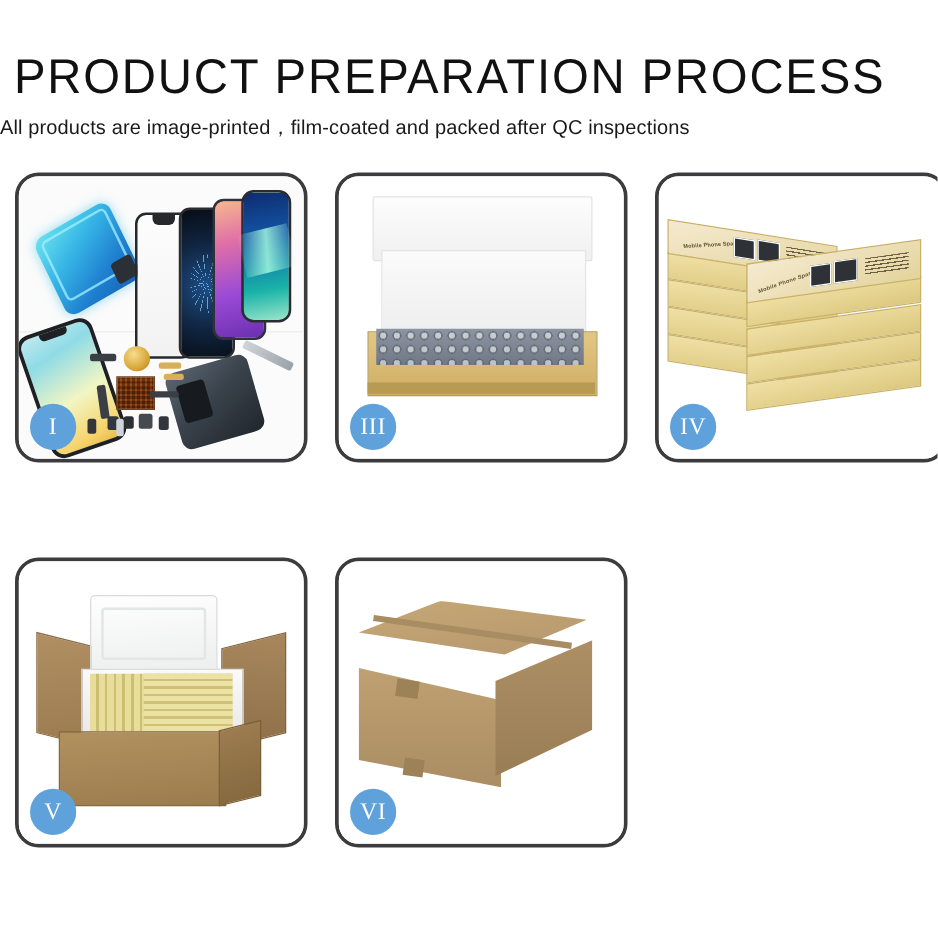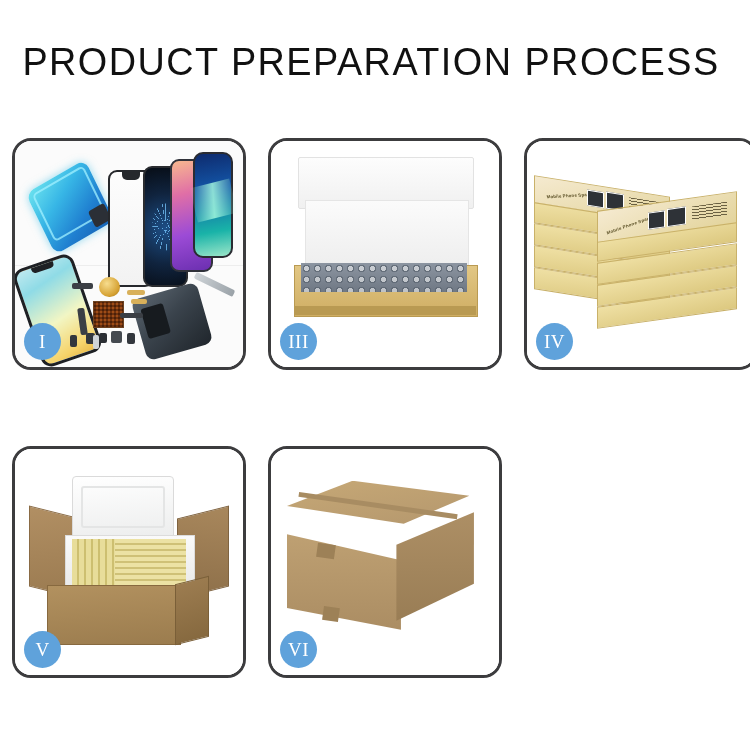--- a/index.html
+++ b/index.html
@@ -6,21 +6,21 @@
   body{
     width:750px;height:750px;
     background:#ffffff;
     font-family:"Liberation Sans","DejaVu Sans",sans-serif;
     overflow:hidden;
     position:relative;
   }
   .page{position:relative;width:750px;height:750px;}
 
   
-  .header{position:absolute;left:0;top:0;width:742px;text-align:center;}
+  .header{position:absolute;left:0;top:0;width:742px;text-align:left;}
   .title{
     margin:0;padding:0;
     font-size:39px;line-height:44px;
     font-weight:400;
     letter-spacing:1.5px;
     color:#111111;
     transform:scaleX(0.97);
     padding-top:40px;
   }
   .subtitle{
@@ -335,20 +335,21 @@
   .ct1{left:20%;top:42%;width:8%;height:6%;transform:rotate(8deg);}
   .ct2{left:23%;top:70%;width:7%;height:6%;transform:rotate(8deg);}
 </style>
 </head>
 <body>
 
 <div class="page">
 
   <div class="header">
     <h1 class="title">PRODUCT PREPARATION PROCESS</h1>
+    <p class="subtitle">All products are image-printed，film-coated and packed after QC inspections</p>
   </div>
 
   <div class="grid">
 
     <div class="panel">
       <div class="scene">
         <div class="p1bg"></div>
         <div class="lcd-blue"></div>
         <div class="ph-front"></div>
         <div class="ph-dark"></div>

